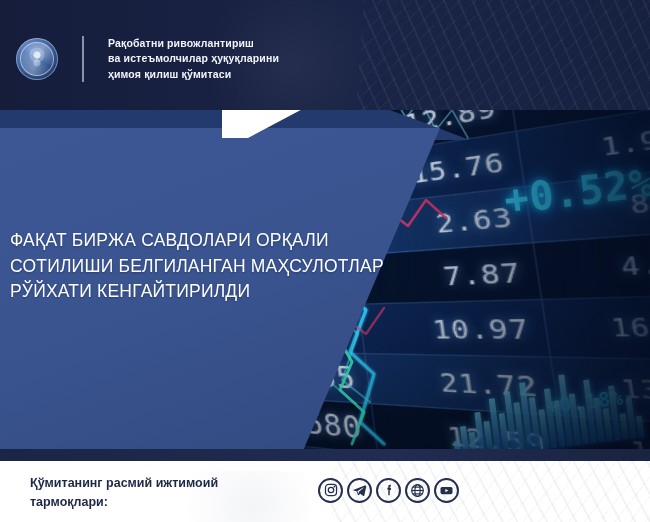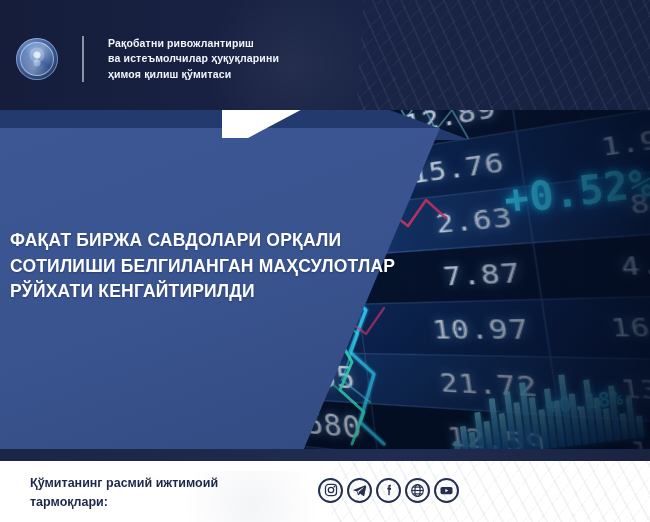--- a/index.html
+++ b/index.html
@@ -152,21 +152,21 @@
     position:absolute; left:0; top:128px; width:460px; height:330px;
     background:linear-gradient(160deg,#3d5795 0%, #3a5490 45%, #31497f 100%);
     clip-path:polygon(0 0, 440px 0, 300px 330px, 0 330px);
     z-index:4;
   }
   .headline{
     position:absolute; left:10px; top:228px; width:400px;
     z-index:7;
     color:#ffffff;
     font-size:17.5px;
-    font-weight:bold;
+    font-weight:normal;
     line-height:1.47;
     letter-spacing:.2px;
     white-space:pre-line;
     text-shadow:0 1px 2px rgba(8,20,48,.35);
   }
 
   
   .foot-strip{
     position:absolute; left:0; top:449px; width:650px; height:12px;
     background:linear-gradient(90deg,#1b2545 0%, #202c52 60%, #1a2340 100%);

